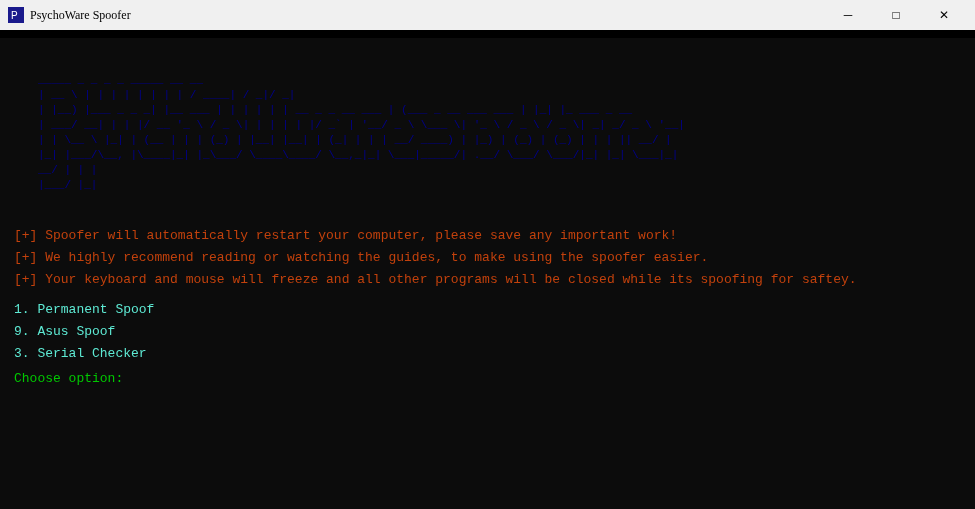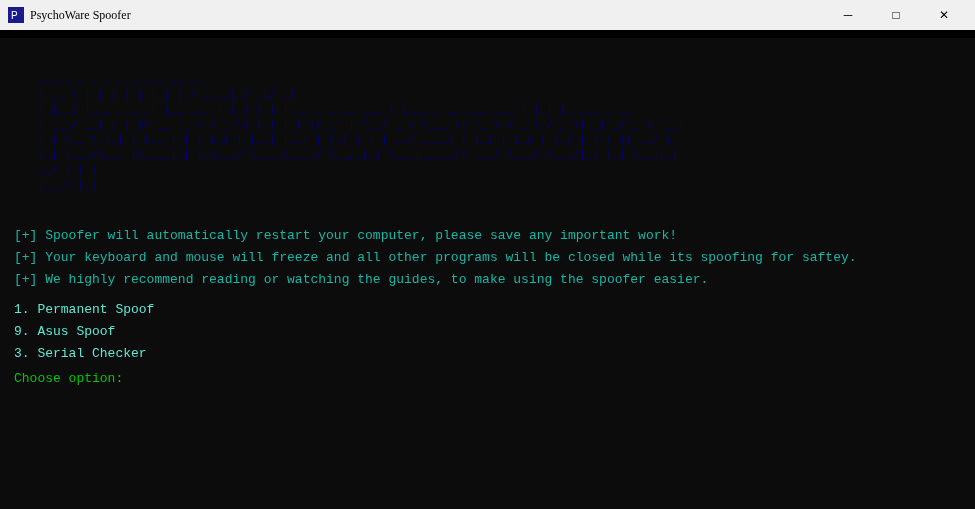--- a/index.html
+++ b/index.html
@@ -78,21 +78,21 @@
       color: #00008b;
       font-size: 11px;
       line-height: 1.15;
       margin-bottom: 18px;
       white-space: pre;
       text-align: center;
       letter-spacing: 0px;
     }
 
     .info-line {
-      color: #14b8a6;
+      color: #c2410c;
       font-size: 13px;
       line-height: 1.7;
       font-family: 'Courier New', Courier, monospace;
     }
 
     .menu-section {
       margin-top: 8px;
     }
 
     .menu-item {
@@ -151,22 +151,22 @@
   <text x="20" y="67" font-family="Courier New, monospace" font-size="11" fill="#00008b" letter-spacing="0"> |  ___/ __| | | |/ __ '_ \ / _ \| |  | |  | |/ _` | '__/ _ \ \___ \| '_ \ / _ \ / _ \|  _|  _/ _ \ '__|</text>
   <text x="20" y="82" font-family="Courier New, monospace" font-size="11" fill="#00008b" letter-spacing="0"> | |   \__ \ |_| | (__ | | | (_) | |__| |__| | (_| | | |  __/ ____) | |_) | (_) | (_) | | | ||  __/ |</text>
   <text x="20" y="97" font-family="Courier New, monospace" font-size="11" fill="#00008b" letter-spacing="0"> |_|   |___/\__, |\____|_| |_\___/ \____\____/ \__,_|_|  \___|_____/| .__/ \___/ \___/|_| |_| \___|_|</text>
   <text x="20" y="112" font-family="Courier New, monospace" font-size="11" fill="#00008b" letter-spacing="0">            __/ |                                                    | |</text>
   <text x="20" y="127" font-family="Courier New, monospace" font-size="11" fill="#00008b" letter-spacing="0">           |___/                                                     |_|</text>
 </svg>
   </div>
 
   <div>
     <div class="info-line">[+] Spoofer will automatically restart your computer, please save any important work!</div>
+    <div class="info-line">[+] We highly recommend reading or watching the guides, to make using the spoofer easier.</div>
     <div class="info-line">[+] Your keyboard and mouse will freeze and all other programs will be closed while its spoofing for saftey.</div>
-    <div class="info-line">[+] We highly recommend reading or watching the guides, to make using the spoofer easier.</div>
   </div>
 
   <div class="menu-section">
     <div class="menu-item">1. Permanent Spoof</div>
     <div class="menu-item">9. Asus Spoof</div>
     <div class="menu-item">3. Serial Checker</div>
   </div>
 
   <div class="prompt-line">
     <span>Choose option:</span>

